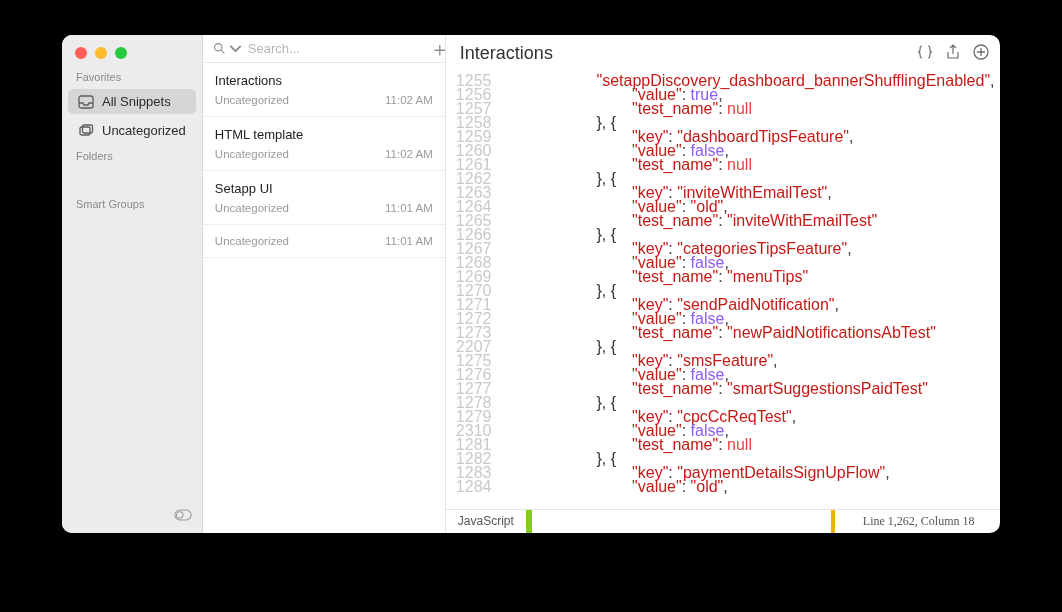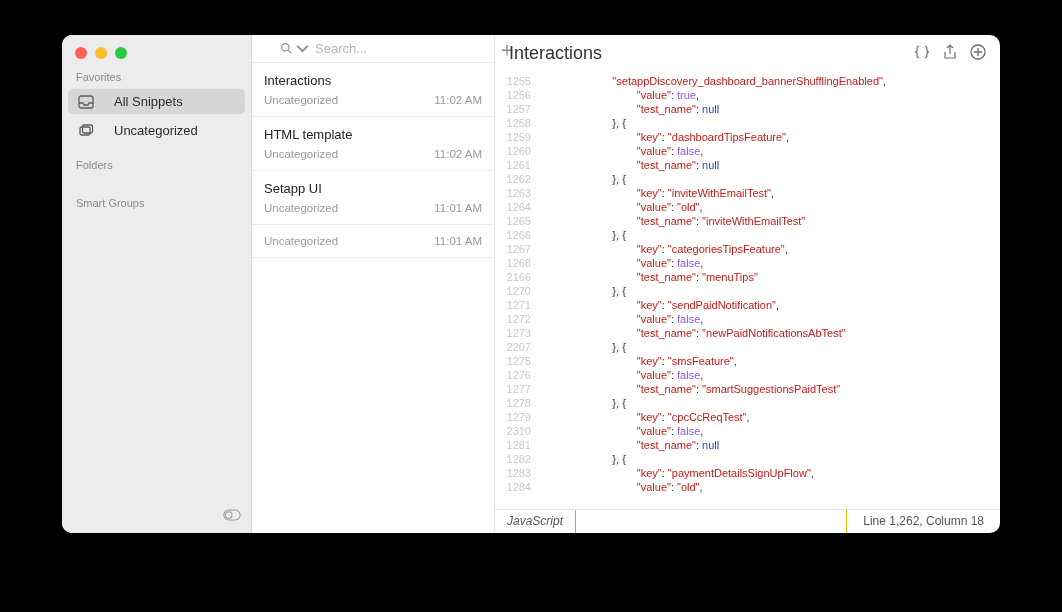--- a/index.html
+++ b/index.html
@@ -9,50 +9,50 @@
     background:#fff; border-radius:10px; display:flex;
     box-shadow:0 20px 60px rgba(0,0,0,.5);
     overflow:hidden;
   }
   
   .sidebar { width:190px; background:#ececec; display:flex; flex-direction:column; border-right:1px solid #d8d8d8; }
   .traffic { display:flex; gap:8px; padding:12px 13px 8px 13px; }
   .dot { width:12px; height:12px; border-radius:50%; }
   .dot.red{background:#ff5f57;} .dot.yellow{background:#febc2e;} .dot.green{background:#28c840;}
   .section-label { font-size:11px; color:#8a8a8a; padding:4px 14px 4px 14px; font-weight:400; }
-  .side-item { display:flex; align-items:center; gap:20px; padding:5px 10px; margin:2px 6px; border-radius:5px; font-size:13px; color:#2b2b2b; cursor:default;}
+  .side-item { display:flex; align-items:center; gap:8px; padding:5px 10px; margin:2px 6px; border-radius:5px; font-size:13px; color:#2b2b2b; cursor:default;}
   .side-item.selected { background:#d6d6d6; }
   .side-icon { width:16px; height:14px; display:flex; align-items:center; justify-content:center; color:#5c5c5c; }
   .sidebar-footer { margin-top:auto; display:flex; justify-content:flex-end; padding:8px 10px; color:#8a8a8a;}
   
   .list { width:243px; border-right:1px solid #e3e3e3; display:flex; flex-direction:column; background:#fff;}
-  .search-row { display:flex; align-items:center; padding:6px 10px 6px 28px; gap:6px; border-bottom:1px solid #e9e9e9;}
+  .search-row { display:flex; align-items:center; padding:6px 10px 6px 10px; gap:6px; border-bottom:1px solid #e9e9e9;}
   .search-icon { color:#8c8c8c; font-size:13px; display:flex; align-items:center;}
   .search-icon svg{width:13px;height:13px;}
   .search-input { flex:1; border:none; outline:none; font-size:13px; color:#333; background:transparent;}
   .search-input::placeholder{color:#b6b6b6;}
   .add-btn { color:#8c8c8c; font-size:20px; line-height:14px; cursor:default;}
   .snip { padding:10px 12px 10px 12px; border-bottom:1px solid #eee; }
   .snip.selected { background:#fff; }
   .snip-title { font-size:13px; color:#222; margin-bottom:6px;}
   .snip-meta { display:flex; justify-content:space-between; font-size:11.5px; color:#9a9a9a;}
   
   .editor { flex:1; display:flex; flex-direction:column; }
   .ed-header { display:flex; align-items:center; justify-content:space-between; padding:8px 14px 10px 14px;  }
   .ed-title { font-size:18px; color:#333; font-weight:400;}
   .ed-actions { display:flex; gap:12px; align-items:center; color:#6d6d6d;}
   .ed-actions svg { width:16px; height:16px; stroke:#6d6d6d; fill:none;}
-  .code-wrap { flex:1; display:flex; overflow:hidden; font-family: Menlo, Consolas, monospace; font-size:11px; line-height:14px; }
+  .code-wrap { flex:1; display:flex; overflow:hidden; font-family: Menlo, Consolas, monospace; font-size:16px; line-height:14px; }
   .gutter { background:#fff; color:#c9c9c9; text-align:right; padding:0 8px 0 10px; user-select:none; width:44px; border:none;}
   .code { flex:1; white-space:pre; color:#333; padding-right:8px; overflow:hidden;}
-  .s-key{color:#c41a16;} .s-null{color:#1d4ed8;} .s-p{color:#333;} .s-bool{color:#8b5cf6;}
+  .s-key{color:#c41a16;} .s-null{color:#ef4444;} .s-p{color:#333;} .s-bool{color:#8b5cf6;}
   .status { display:flex; border-top:1px solid #e3e3e3; font-size:12px; color:#555; height:24px; align-items:stretch;}
-  .status-lang { padding:4px 12px; border-right:1px solid #84cc16;font-style:italic;}
+  .status-lang { padding:4px 12px; border-right:6px solid #84cc16;}
   .status-mid { flex:1; }
-  .status-pos { padding:4px 16px; border-left:1px solid #eab308;}
+  .status-pos { padding:4px 28px; border-left:4px solid #eab308;font-family:Liberation Serif, serif;}
 </style>
 </head>
 <body>
 
 <div class="window">
 
   <div class="sidebar">
     <div class="traffic">
       <div class="dot red"></div>
       <div class="dot yellow"></div>
@@ -70,22 +70,22 @@
     </div>
     <div class="side-item">
       <span class="side-icon">
         <svg viewBox="0 0 16 14">
             <rect x="2" y="3" width="10" height="8" rx="1.5" fill="none" stroke="#5c5c5c" stroke-width="1.3"></rect>
             <rect x="4.5" y="1" width="10" height="8" rx="1.5" fill="none" stroke="#5c5c5c" stroke-width="1.3"></rect>
           </svg>
       </span>
       <span>Uncategorized</span>
     </div>
-    <div class="section-label" style="margin-top:10px">Folders</div>
-    <div class="section-label" style="margin-top:18px">Smart Groups</div>
+    <div class="section-label" style="margin-top:1px">Folders</div>
+    <div class="section-label" style="margin-top:28px">Smart Groups</div>
     <div class="sidebar-footer">
       <span>
         <svg width="18" height="12" viewBox="0 0 22 14">
             <rect x="1" y="1" width="20" height="12" rx="6" fill="none" stroke="#9a9a9a" stroke-width="1.3"></rect>
             <circle cx="7" cy="7" r="4" fill="none" stroke="#9a9a9a" stroke-width="1.3"></circle>
           </svg>
       </span>
     </div>
   </div>
 
@@ -164,21 +164,21 @@
           <div>1259</div>
           <div>1260</div>
           <div>1261</div>
           <div>1262</div>
           <div>1263</div>
           <div>1264</div>
           <div>1265</div>
           <div>1266</div>
           <div>1267</div>
           <div>1268</div>
-          <div>2166</div>
+          <div>1269</div>
           <div>1270</div>
           <div>1271</div>
           <div>1272</div>
           <div>1273</div>
           <div>2207</div>
           <div>1275</div>
           <div>1276</div>
           <div>1277</div>
           <div>1278</div>
           <div>1279</div>

